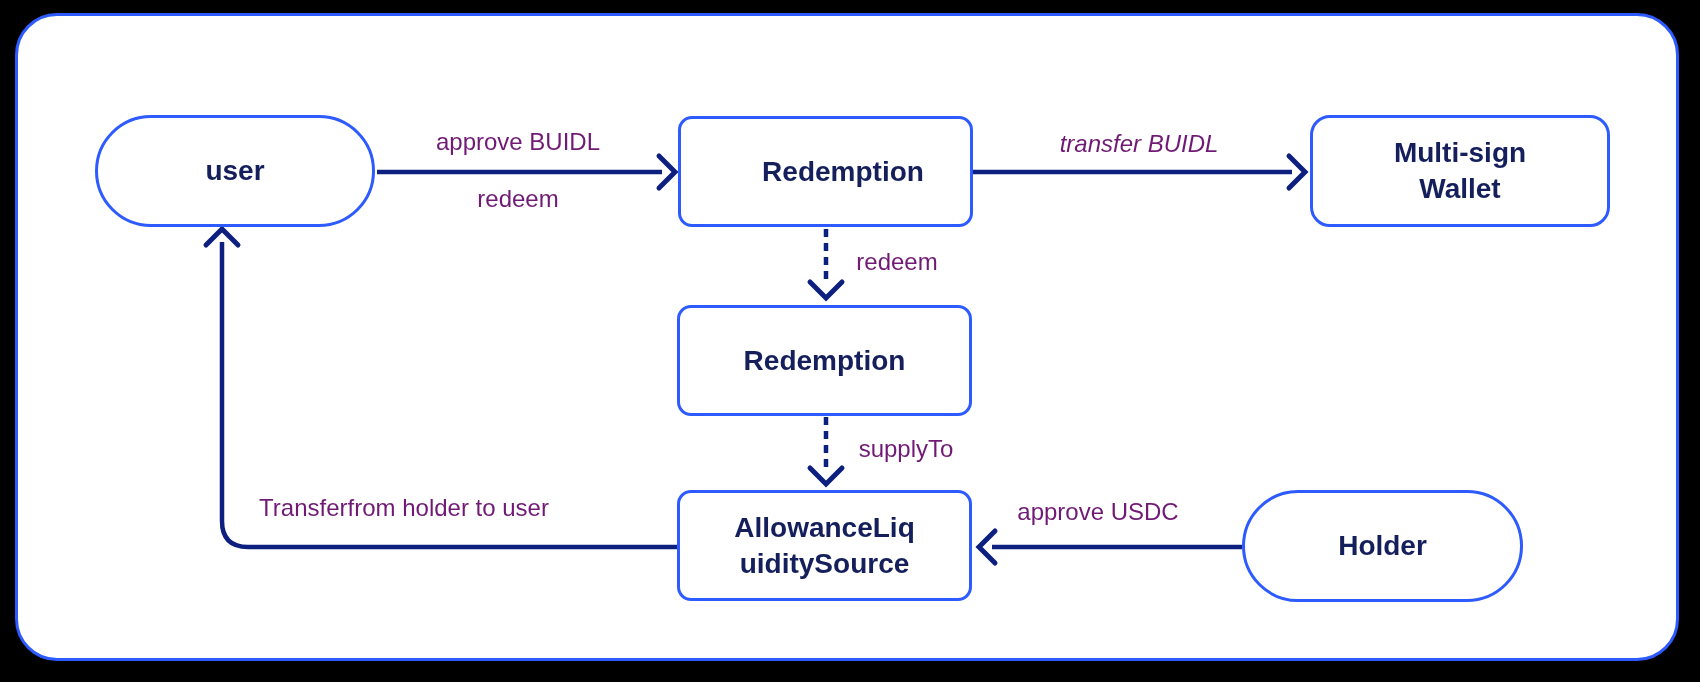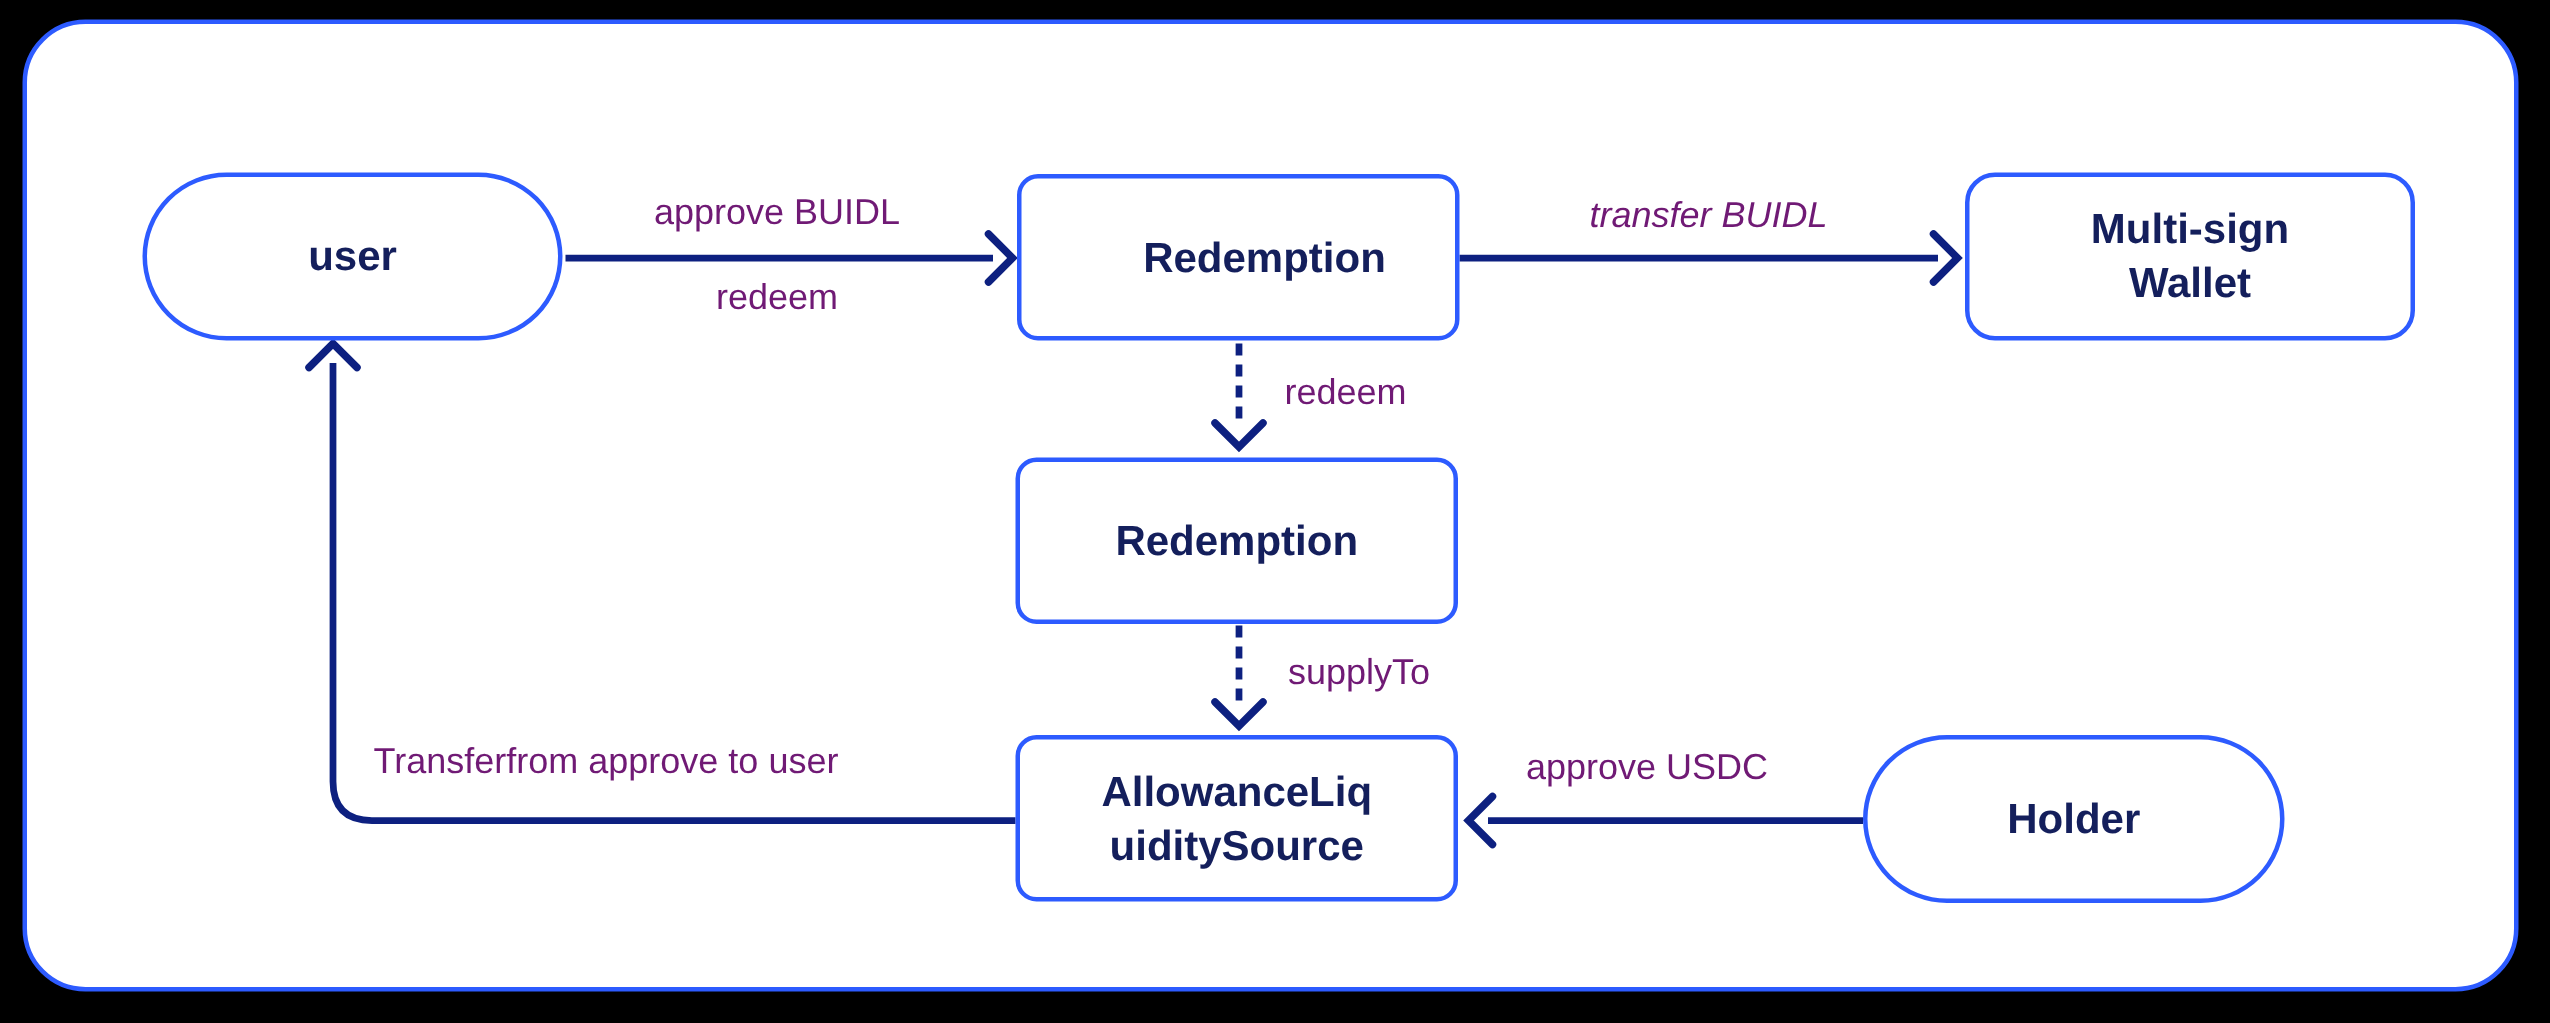--- a/index.html
+++ b/index.html
@@ -129,14 +129,14 @@
   <div class="node pill" style="left:1242px; top:490px; width:281px; height:112px;text-align:right;">
     <span>Holder</span>
   </div>
 
   <div class="edge-label" style="left:518px; top:142px;">approve BUIDL</div>
   <div class="edge-label" style="left:518px; top:199px;">redeem</div>
   <div class="edge-label" style="left:1139px; top:144px;font-style:italic;">transfer BUIDL</div>
   <div class="edge-label" style="left:897px; top:262px;">redeem</div>
   <div class="edge-label" style="left:906px; top:449px;">supplyTo</div>
   <div class="edge-label" style="left:1098px; top:512px;">approve USDC</div>
-  <div class="edge-label" style="left:404px; top:508px;">Transferfrom approve to user</div>
+  <div class="edge-label" style="left:404px; top:508px;">Transferfrom holder to user</div>
 </div>
 
 </body></html>

